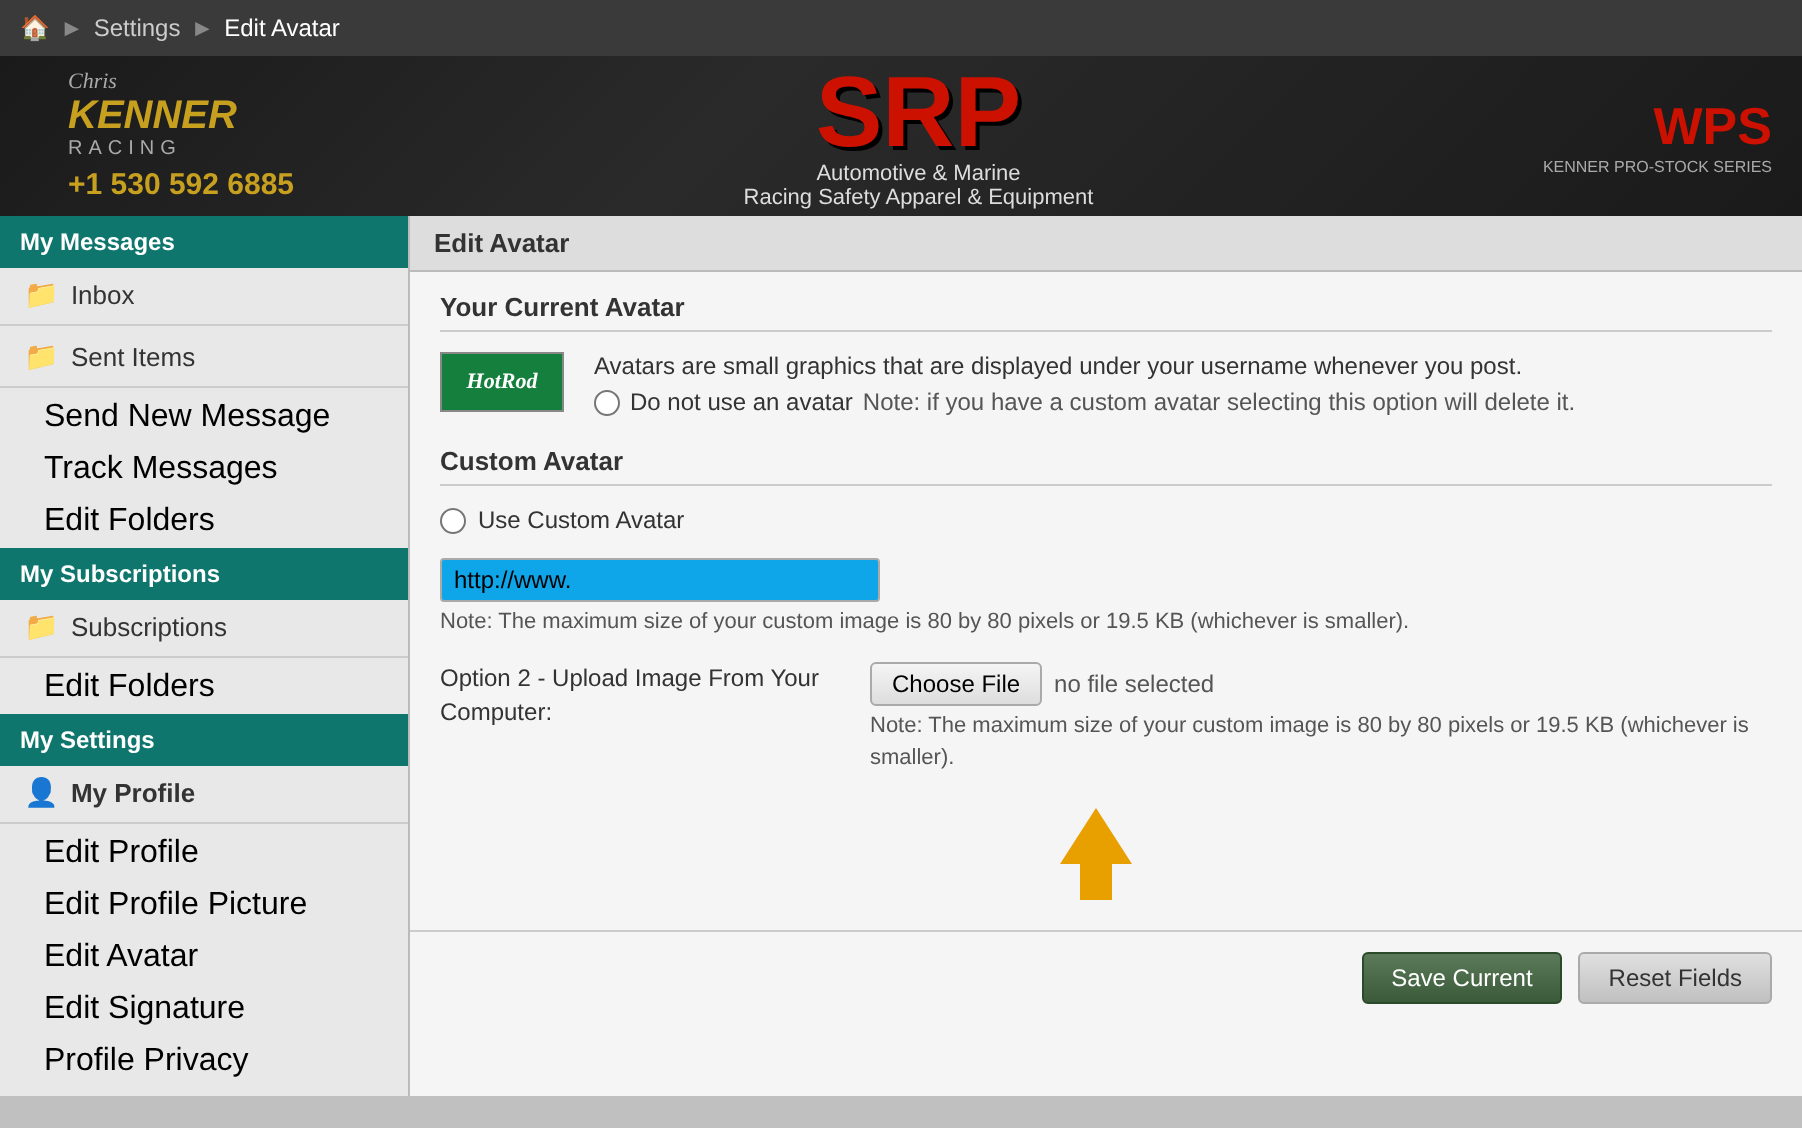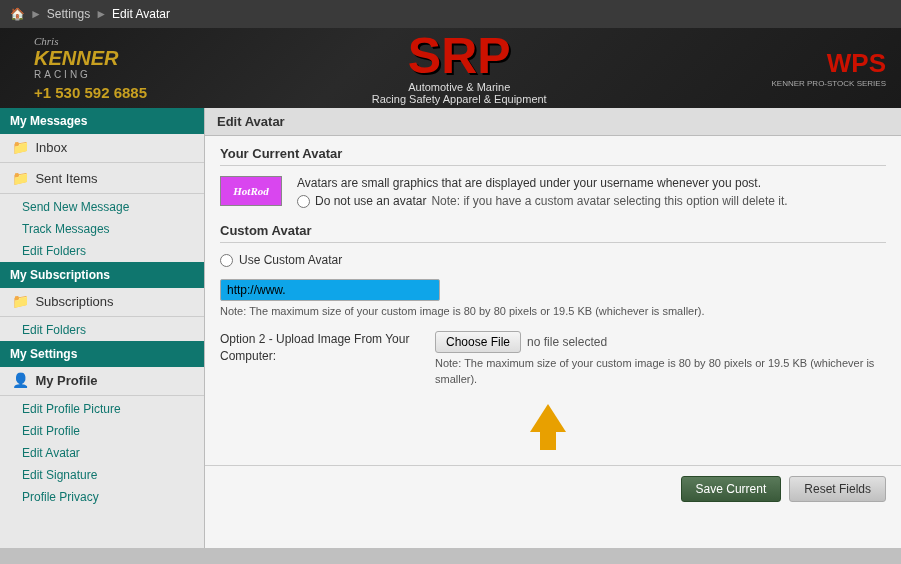--- a/index.html
+++ b/index.html
@@ -69,22 +69,22 @@
       color: #333;
       cursor: pointer;
       display: flex;
       align-items: center;
       gap: 6px;
     }
     .sidebar-item.bold-icon { font-weight: bold; }
     .sidebar-divider { border-top: 1px solid #ccc; margin: 2px 0; }
     .sidebar-sub-item {
       padding: 4px 10px 4px 22px;
-      font-size: 12px;
-      color: #0f766e;
+      font-size: 16px;
+      color: #000000;
       cursor: pointer;
     }
 
     
     .folder-icon { color: #d4a020; font-size: 14px; }
     .person-icon { color: #555; font-size: 14px; }
 
     
     .content {
       flex: 1;
@@ -112,21 +112,21 @@
 
     
     .current-avatar-area {
       display: flex;
       gap: 15px;
       align-items: flex-start;
       margin-bottom: 15px;
     }
     .avatar-img-placeholder {
       width: 62px; height: 30px;
-      background: #d946ef;
+      background: #15803d;
       display: flex; align-items: center; justify-content: center;
       color: #fff; font-size: 10px; font-weight: bold;
       border: 1px solid #888;
       font-style: italic;
     }
     .avatar-text-area { flex: 1; }
     .avatar-desc { font-size: 12px; color: #333; margin-bottom: 4px; }
     .avatar-no-use { display: flex; align-items: center; gap: 5px; font-size: 12px; color: #333; }
     .avatar-note { font-size: 12px; color: #555; }
     .use-custom-row { display: flex; align-items: center; gap: 6px; margin-bottom: 12px; font-size: 12px; }
@@ -283,22 +283,22 @@
     </div>
     <div class="sidebar-divider"></div>
     <div class="sidebar-sub-item">Edit Folders</div>
 
     <div class="sidebar-section-header">My Settings</div>
     <div class="sidebar-item bold-icon">
       <span class="person-icon">👤</span>
       <span>My Profile</span>
     </div>
     <div class="sidebar-divider"></div>
+    <div class="sidebar-sub-item">Edit Profile</div>
     <div class="sidebar-sub-item">Edit Profile Picture</div>
-    <div class="sidebar-sub-item">Edit Profile</div>
     <div class="sidebar-sub-item active-yellow">Edit Avatar</div>
     <div class="sidebar-sub-item">Edit Signature</div>
     <div class="sidebar-sub-item">Profile Privacy</div>
   </div>
 
   <div class="content">
     <div class="content-header">Edit Avatar</div>
     <div class="content-body">
 
       <div class="section-title">Your Current Avatar</div>

